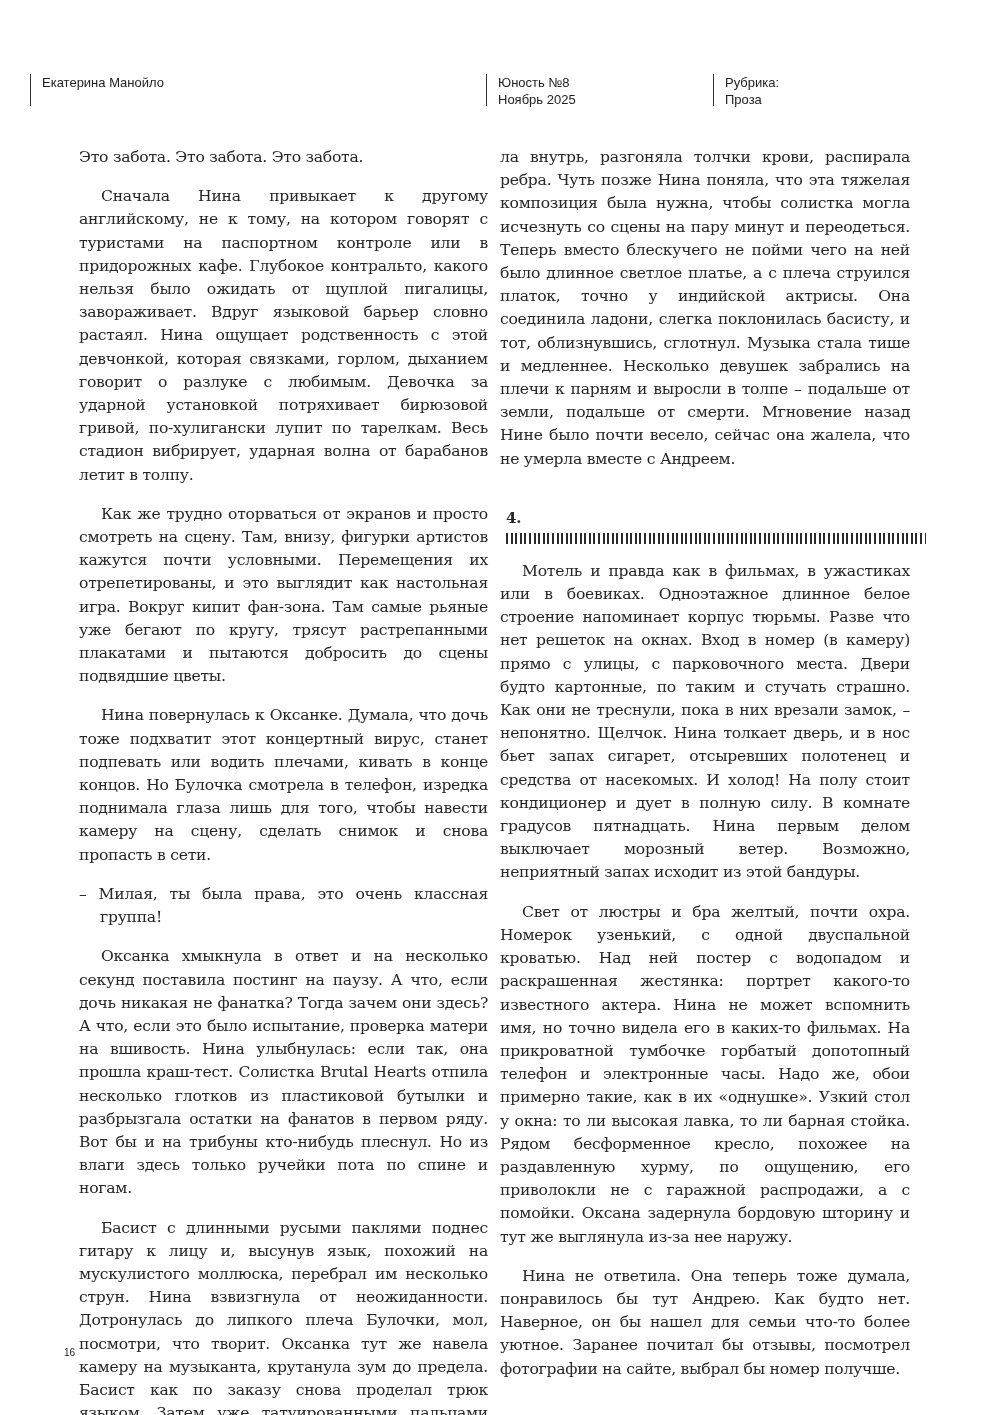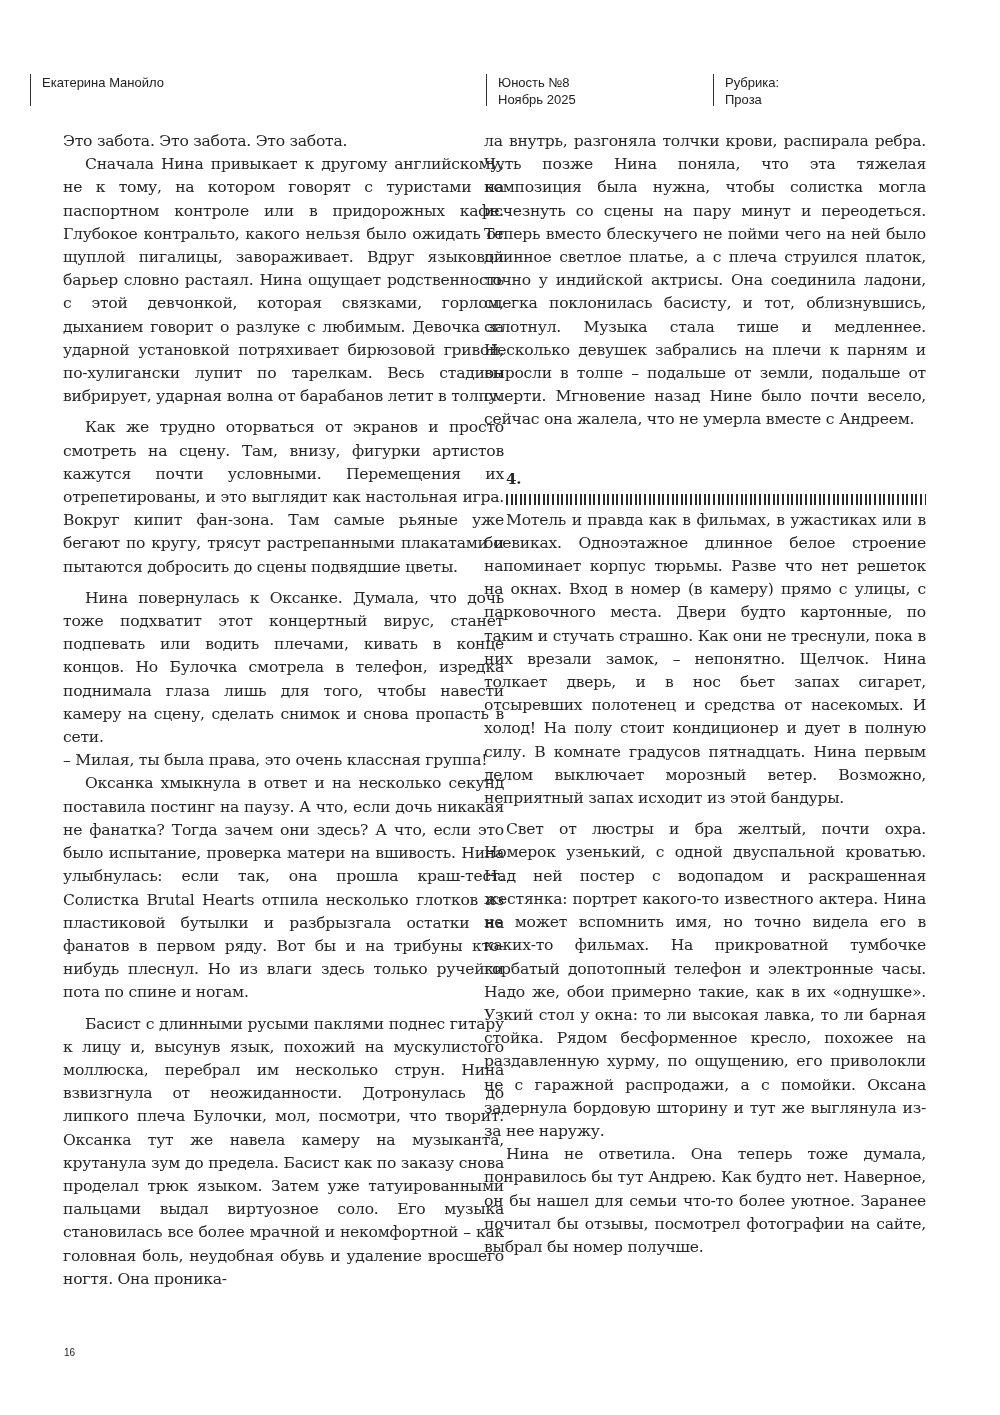--- a/index.html
+++ b/index.html
@@ -46,21 +46,21 @@
       font-size: 15.6px;
       line-height: 23.2px;
       color: #262626;
       text-align: justify;
       letter-spacing: -0.25px;
     }
     .col.left { left: 63px; }
     .col.right { left: 484px; width: 442px; }
 
     .col p {
-      margin: 0;
+      margin: 16px;
       text-indent: 0;
     }
     .col p.ind {
       text-indent: 22px;
     }
     .col p.gap {
       margin-top: 8px;
     }
     .col p.dialog {
       padding-left: 21px;

